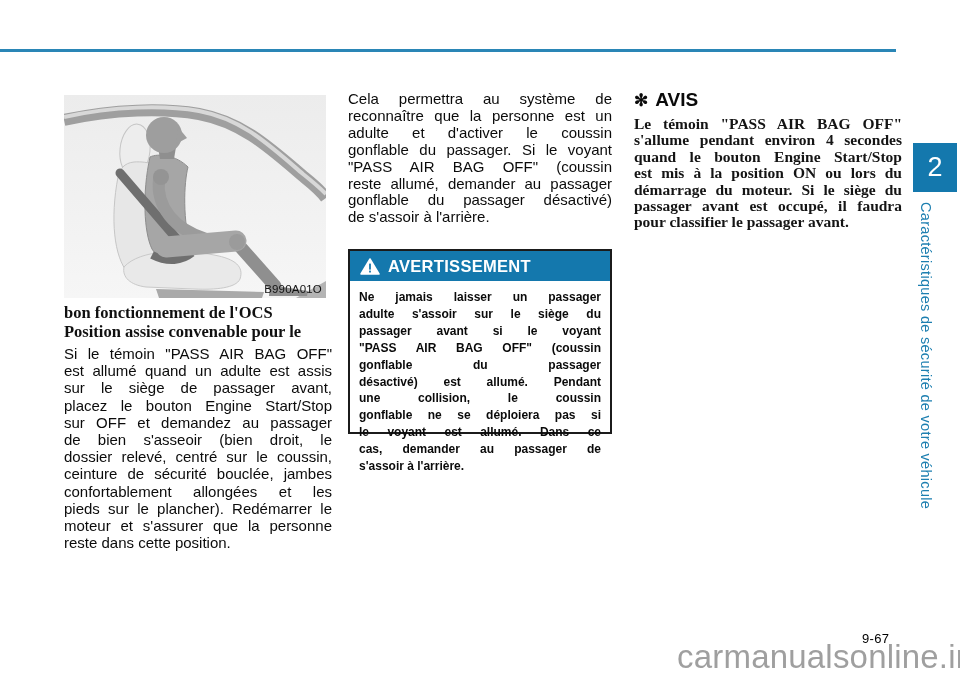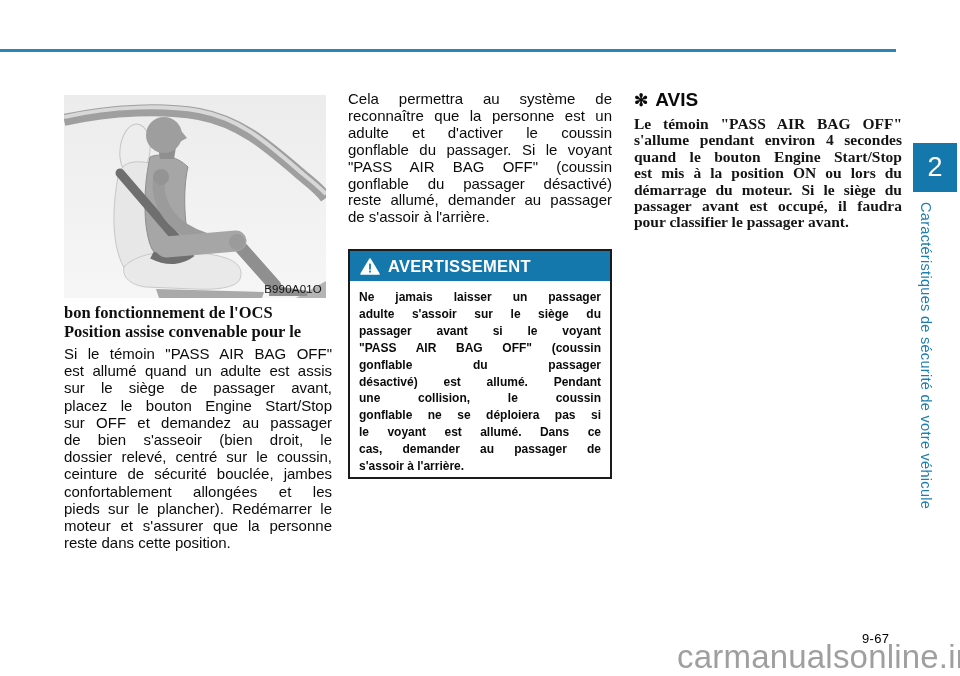--- a/index.html
+++ b/index.html
@@ -19,21 +19,21 @@
   }
 
   
   .just .tline { text-align:justify; text-align-last:justify; }
   .just .tline:last-child { text-align-last:auto; }
 
   .col-left  { position:absolute; left:64px;  top:345px; width:268px; font-size:15px; line-height:17.2px; }
   .col-mid   { position:absolute; left:348px; top:91px;  width:264px; font-size:15px; line-height:16.9px; }
 
   .warn-box {
-    position:absolute; left:348px; top:249px; width:264px; height:230px;
+    position:absolute; left:348px; top:249px; width:264px; height:185px;
     border:2px solid #1b1b1b; box-sizing:border-box; background:#ffffff;
   }
   .warn-header {
     height:30px; background:#1478ad; display:flex; align-items:center; gap:8px; padding-left:10px;
     color:#ffffff; font-weight:bold; font-size:16.5px; letter-spacing:0.3px;
   }
   .warn-body {
     padding:8px 9px 0 9px; font-weight:bold; font-size:12px; line-height:16.9px; color:#0a0a0a;
   }
 
@@ -133,22 +133,22 @@
       <div class="tline">moteur et s'assurer que la personne</div>
       <div class="tline">reste dans cette position.</div>
     </div>
 
   <div class="col-mid just">
       <div class="tline">Cela permettra au système de</div>
       <div class="tline">reconnaître que la personne est un</div>
       <div class="tline">adulte et d'activer le coussin</div>
       <div class="tline">gonflable du passager. Si le voyant</div>
       <div class="tline">"PASS AIR BAG OFF" (coussin</div>
+      <div class="tline">reste allumé, demander au passager</div>
       <div class="tline">gonflable du passager désactivé)</div>
-      <div class="tline">reste allumé, demander au passager</div>
       <div class="tline">de s'assoir à l'arrière.</div>
     </div>
 
   <div class="warn-box">
     <div class="warn-header">
       <svg width="20" height="17" viewBox="0 0 20 17">
         <path d="M10 1 L19 16 L1 16 Z" fill="#ffffff" stroke="#ffffff" stroke-width="1.5" stroke-linejoin="round"></path>
         <rect x="9.1" y="5.6" width="1.8" height="6" fill="#1478ad"></rect>
         <rect x="9.1" y="12.6" width="1.8" height="1.9" fill="#1478ad"></rect>
       </svg>

